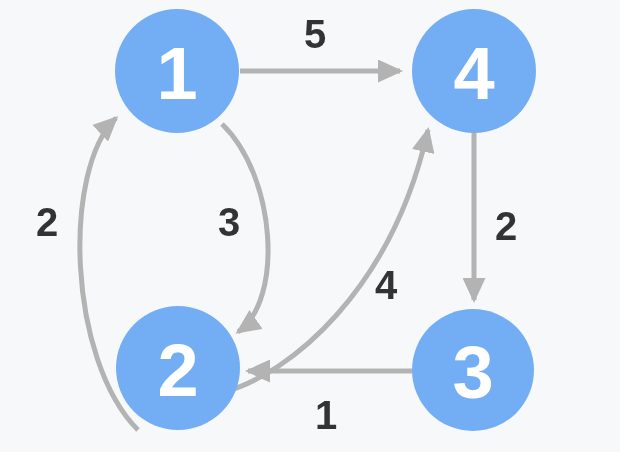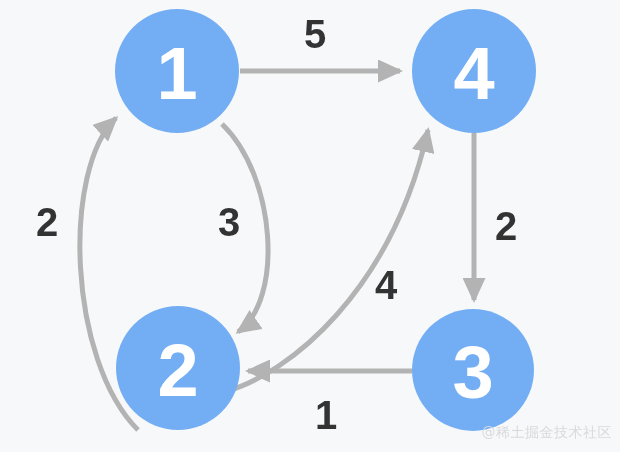--- a/index.html
+++ b/index.html
@@ -112,15 +112,14 @@
     <g>
       <text class="weight-text" x="315" y="34">5</text>
       <text class="weight-text" x="47" y="222">2</text>
       <text class="weight-text" x="229" y="222">3</text>
       <text class="weight-text" x="386" y="285">4</text>
       <text class="weight-text" x="506" y="226">2</text>
       <text class="weight-text" x="326" y="415">1</text>
     </g>
   </svg>
 
-  <div class="watermark">@稀土掘金技术社区</div>
 
 </div>
 
 </body></html>

